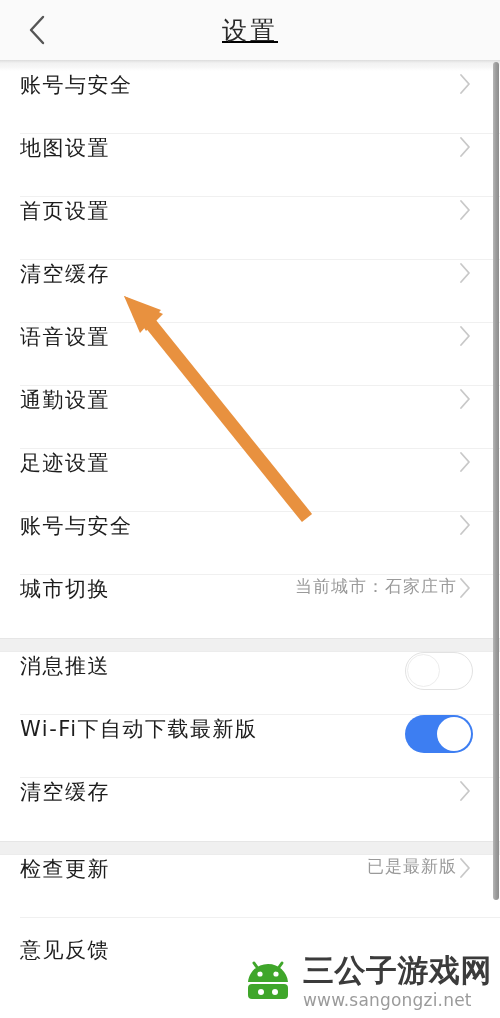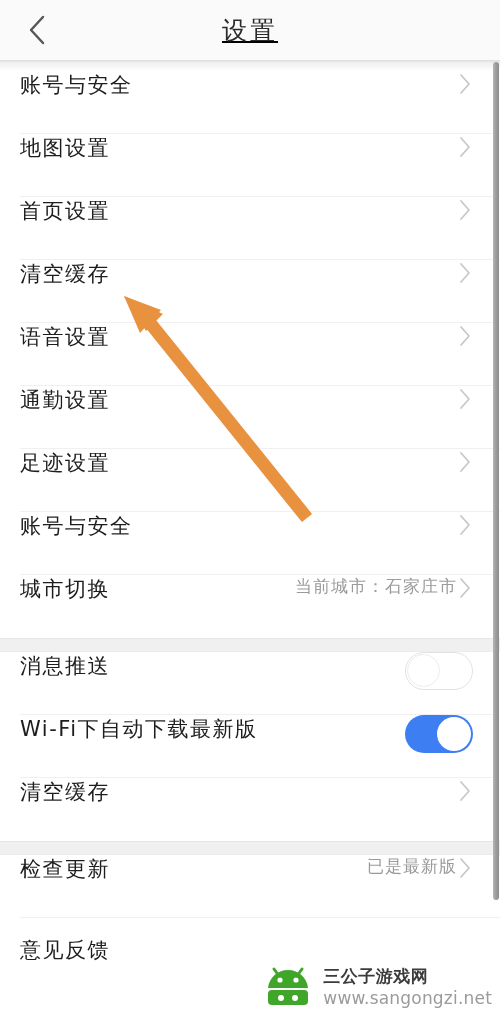--- a/index.html
+++ b/index.html
@@ -198,21 +198,21 @@
     position: absolute;
     right: 8px;
     bottom: 8px;
     display: flex;
     align-items: center;
     pointer-events: none;
   }
   .wm-logo { margin-right: 8px; }
   .wm-text-wrap { display: flex; flex-direction: column; align-items: flex-start; }
   .wm-title {
-    font-size: 17px;
+    font-size: 31px;
     font-weight: bold;
     color: #3b3b3b;
     letter-spacing: 0.5px;
     line-height: 1.05;
   }
   .wm-url {
     font-size: 17px;
     color: #9b9b9b;
     letter-spacing: 0.2px;
     margin-top: 3px;

